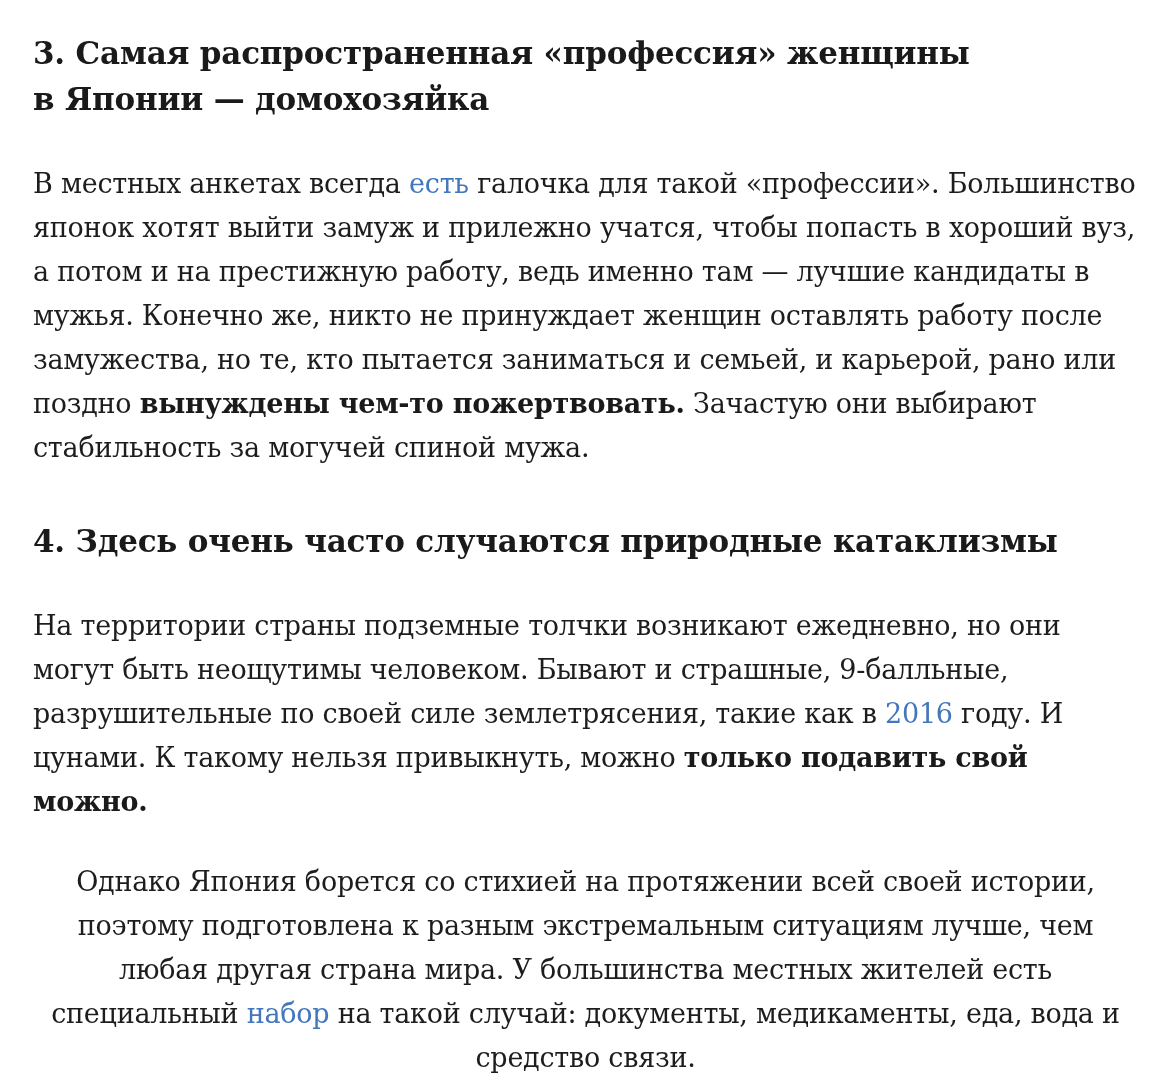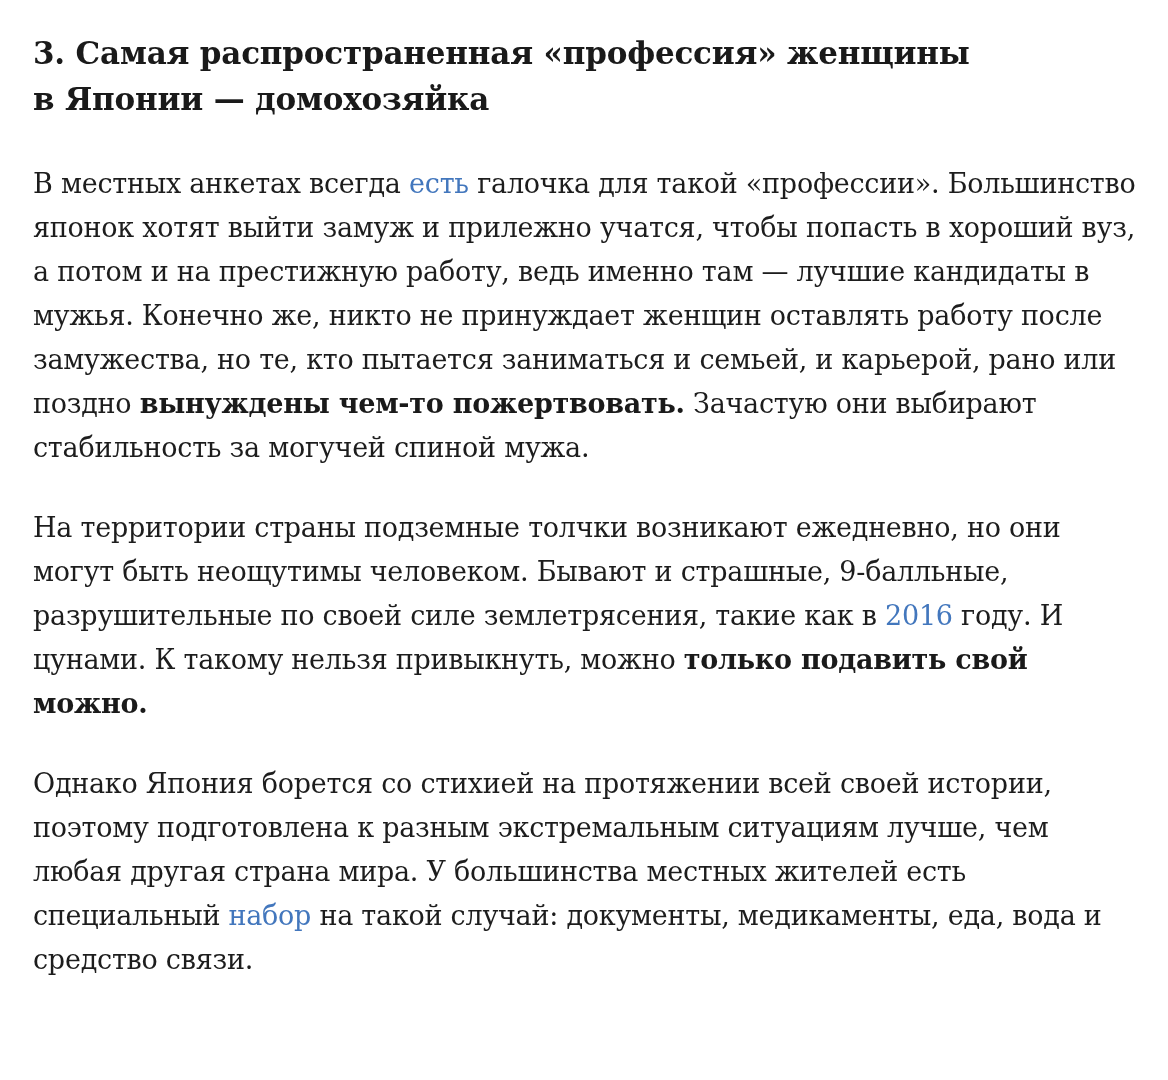--- a/index.html
+++ b/index.html
@@ -39,20 +39,21 @@
   .article p {
     font-size: 27px;
     line-height: 44px;
     color: var(--text);
     letter-spacing: -0.25px;
     margin: 9px 0 36px 0;
     max-width: 1105px;
   }
   .article section:last-child p:last-child {
     margin-bottom: 0;
+    text-align: center;
   }
   .article a {
     color: var(--link);
     text-decoration: none;
     cursor: pointer;
   }
   .article strong {
     font-weight: 700;
     color: var(--heading);
   }
@@ -60,16 +61,17 @@
 </head>
 <body>
 
 <main class="article">
 
 <section>
       <h2>3. Самая распространенная «профессия» женщины<br>в Японии — домохозяйка</h2>
       <p><span>В местных анкетах всегда </span><a href="#">есть</a><span> галочка для такой «профессии». Большинство японок хотят выйти замуж и прилежно учатся, чтобы попасть в хороший вуз, а потом и на престижную работу, ведь именно там — лучшие кандидаты в мужья. Конечно же, никто не принуждает женщин оставлять работу после замужества, но те, кто пытается заниматься и семьей, и карьерой, рано или поздно </span><strong>вынуждены чем-то пожертвовать.</strong><span> Зачастую они выбирают стабильность за могучей спиной мужа.</span></p>
     </section>
     <section>
+      <h2>4. Здесь очень часто случаются природные катаклизмы</h2>
       <p><span>На территории страны подземные толчки возникают ежедневно, но они могут быть неощутимы человеком. Бывают и страшные, 9-балльные, разрушительные по своей силе землетрясения, такие как в </span><a href="#">2016</a><span> году. И цунами. К такому нельзя привыкнуть, можно </span><strong>только подавить свой можно.</strong></p>
       <p><span>Однако Япония борется со стихией на протяжении всей своей истории, поэтому подготовлена к разным экстремальным ситуациям лучше, чем любая другая страна мира. У большинства местных жителей есть специальный </span><a href="#">набор</a><span> на такой случай: документы, медикаменты, еда, вода и средство связи.</span></p>
     </section>
   </main>
 
 </body></html>

